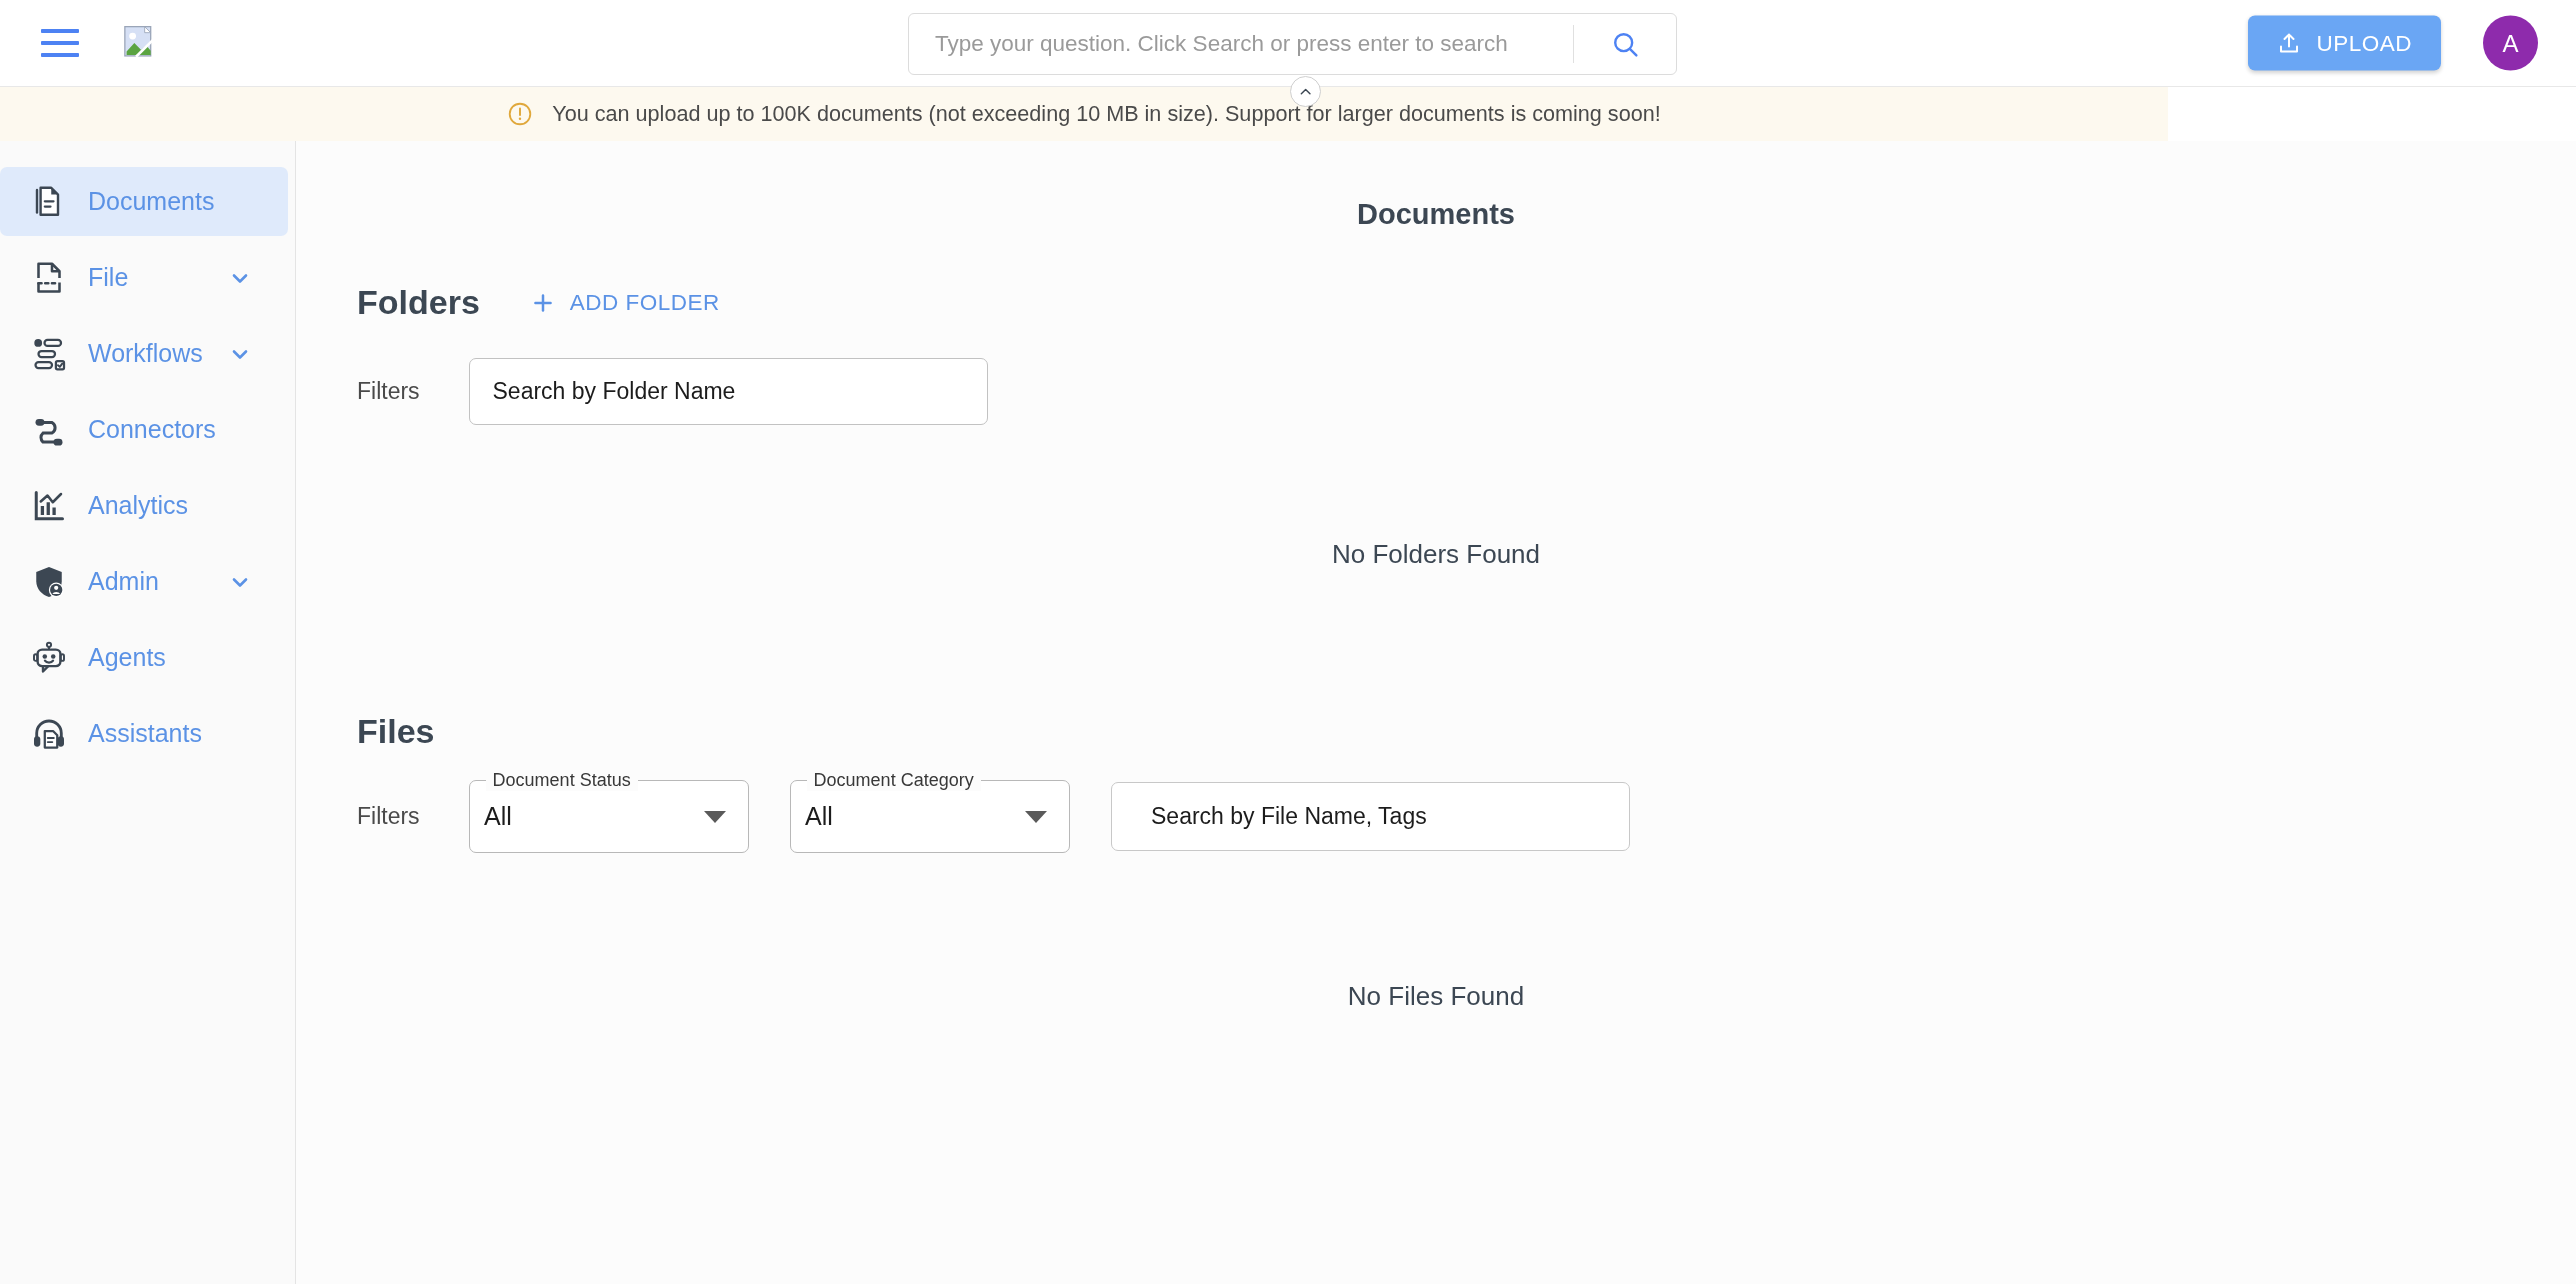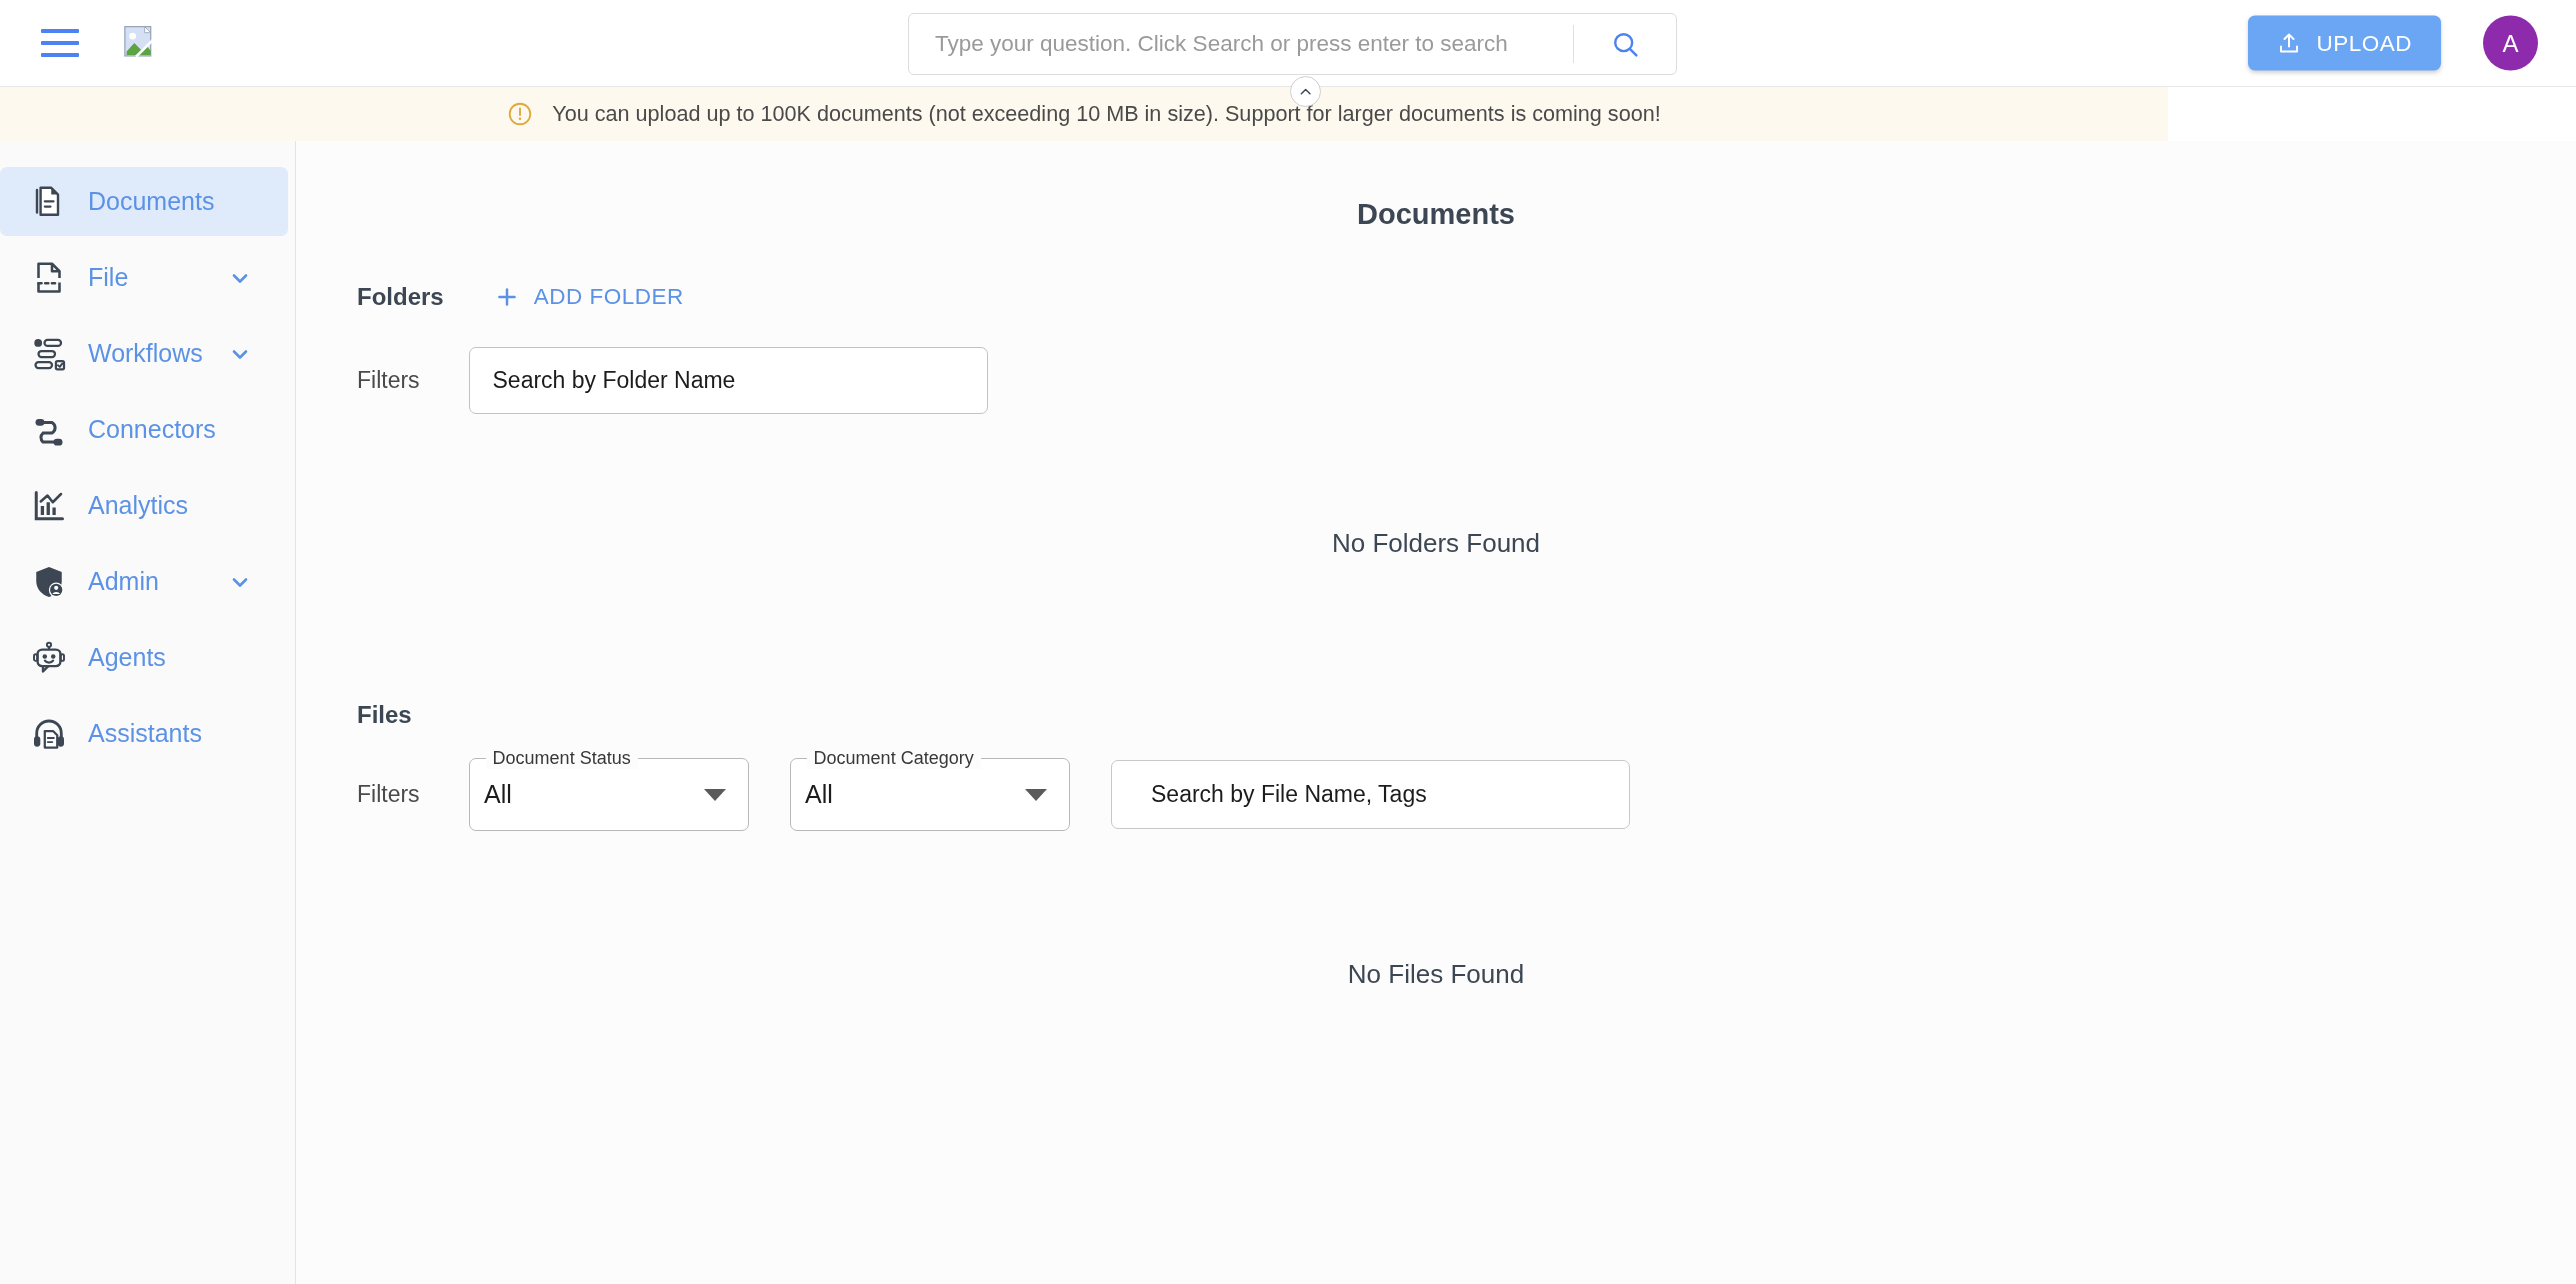--- a/index.html
+++ b/index.html
@@ -142,21 +142,21 @@
     font-size: 29px; font-weight: bold; color: #3c4753;
     font-family: "Liberation Sans", sans-serif;
   }
 
   .section-head {
     display: flex; align-items: center;
     margin-top: 52px; padding-left: 61px;
     gap: 50px;
   }
   .section-title {
-    font-size: 24px; font-weight: bold; color: #3c4753;
+    font-size: 34px; font-weight: bold; color: #3c4753;
     font-family: "Liberation Sans", sans-serif;
   }
   .add-folder {
     display: flex; align-items: flex-start; gap: 14px;
     color: #5b92e5; font-size: 22.5px; letter-spacing: 0.5px;
     background: none; border: none; cursor: pointer;
     font-family: "Liberation Sans", sans-serif;
   }
 
   .filters-row {

